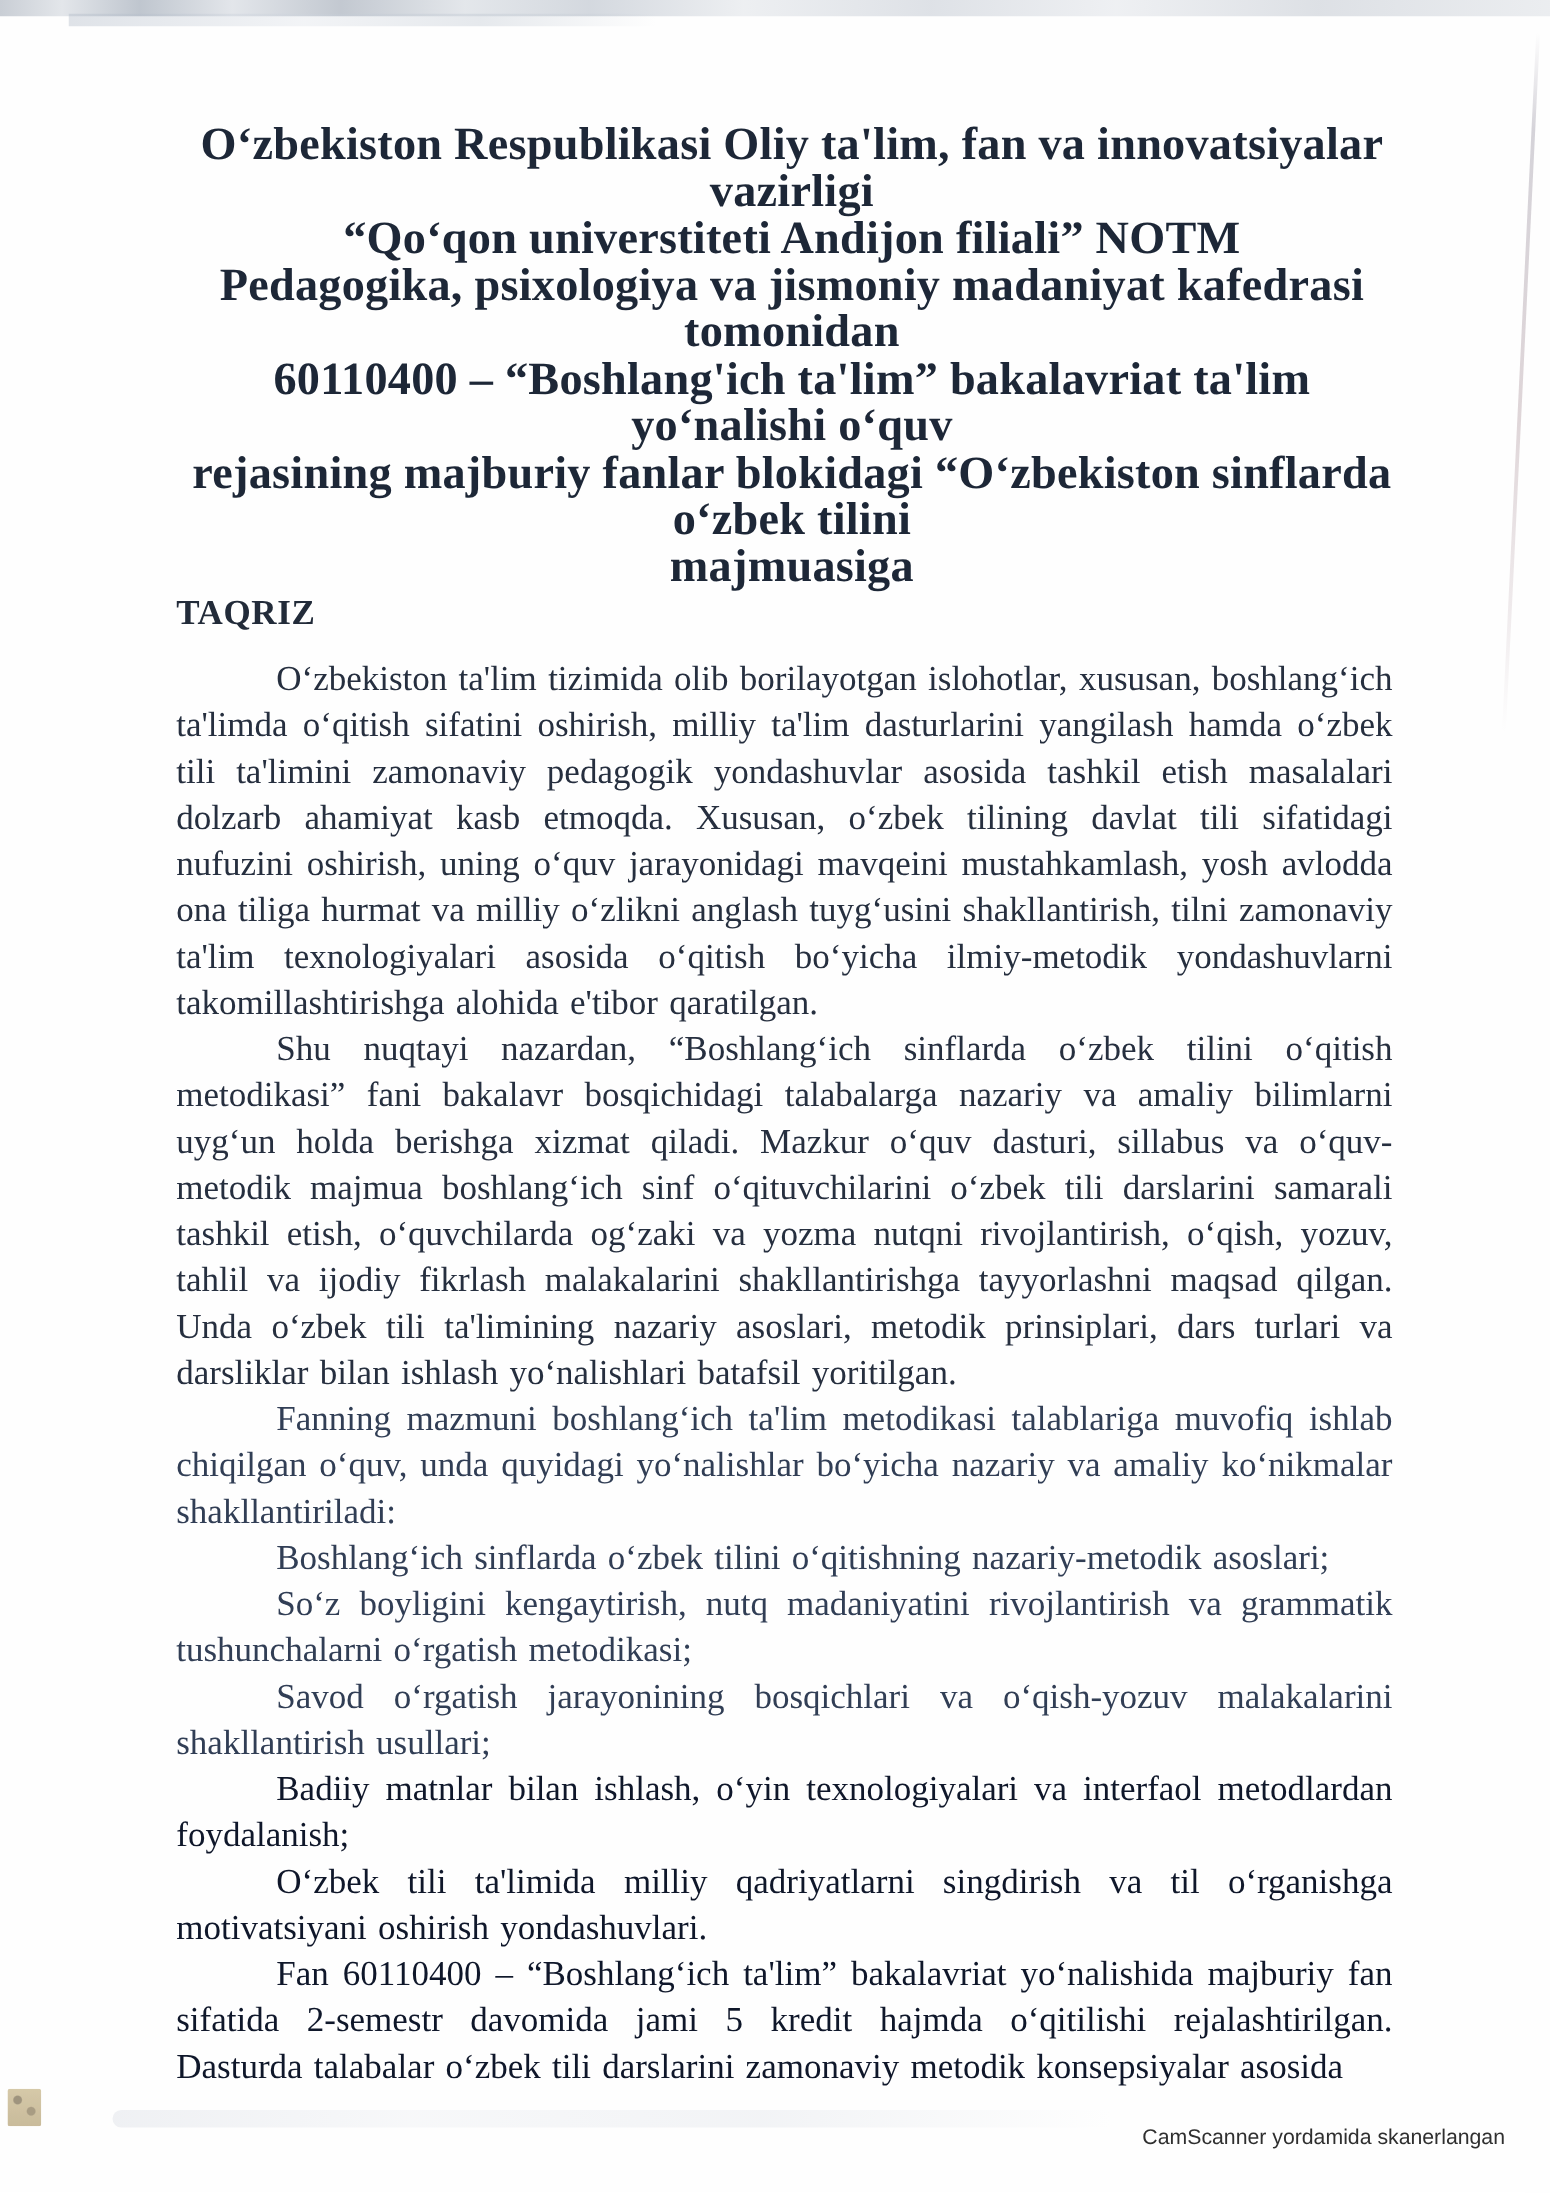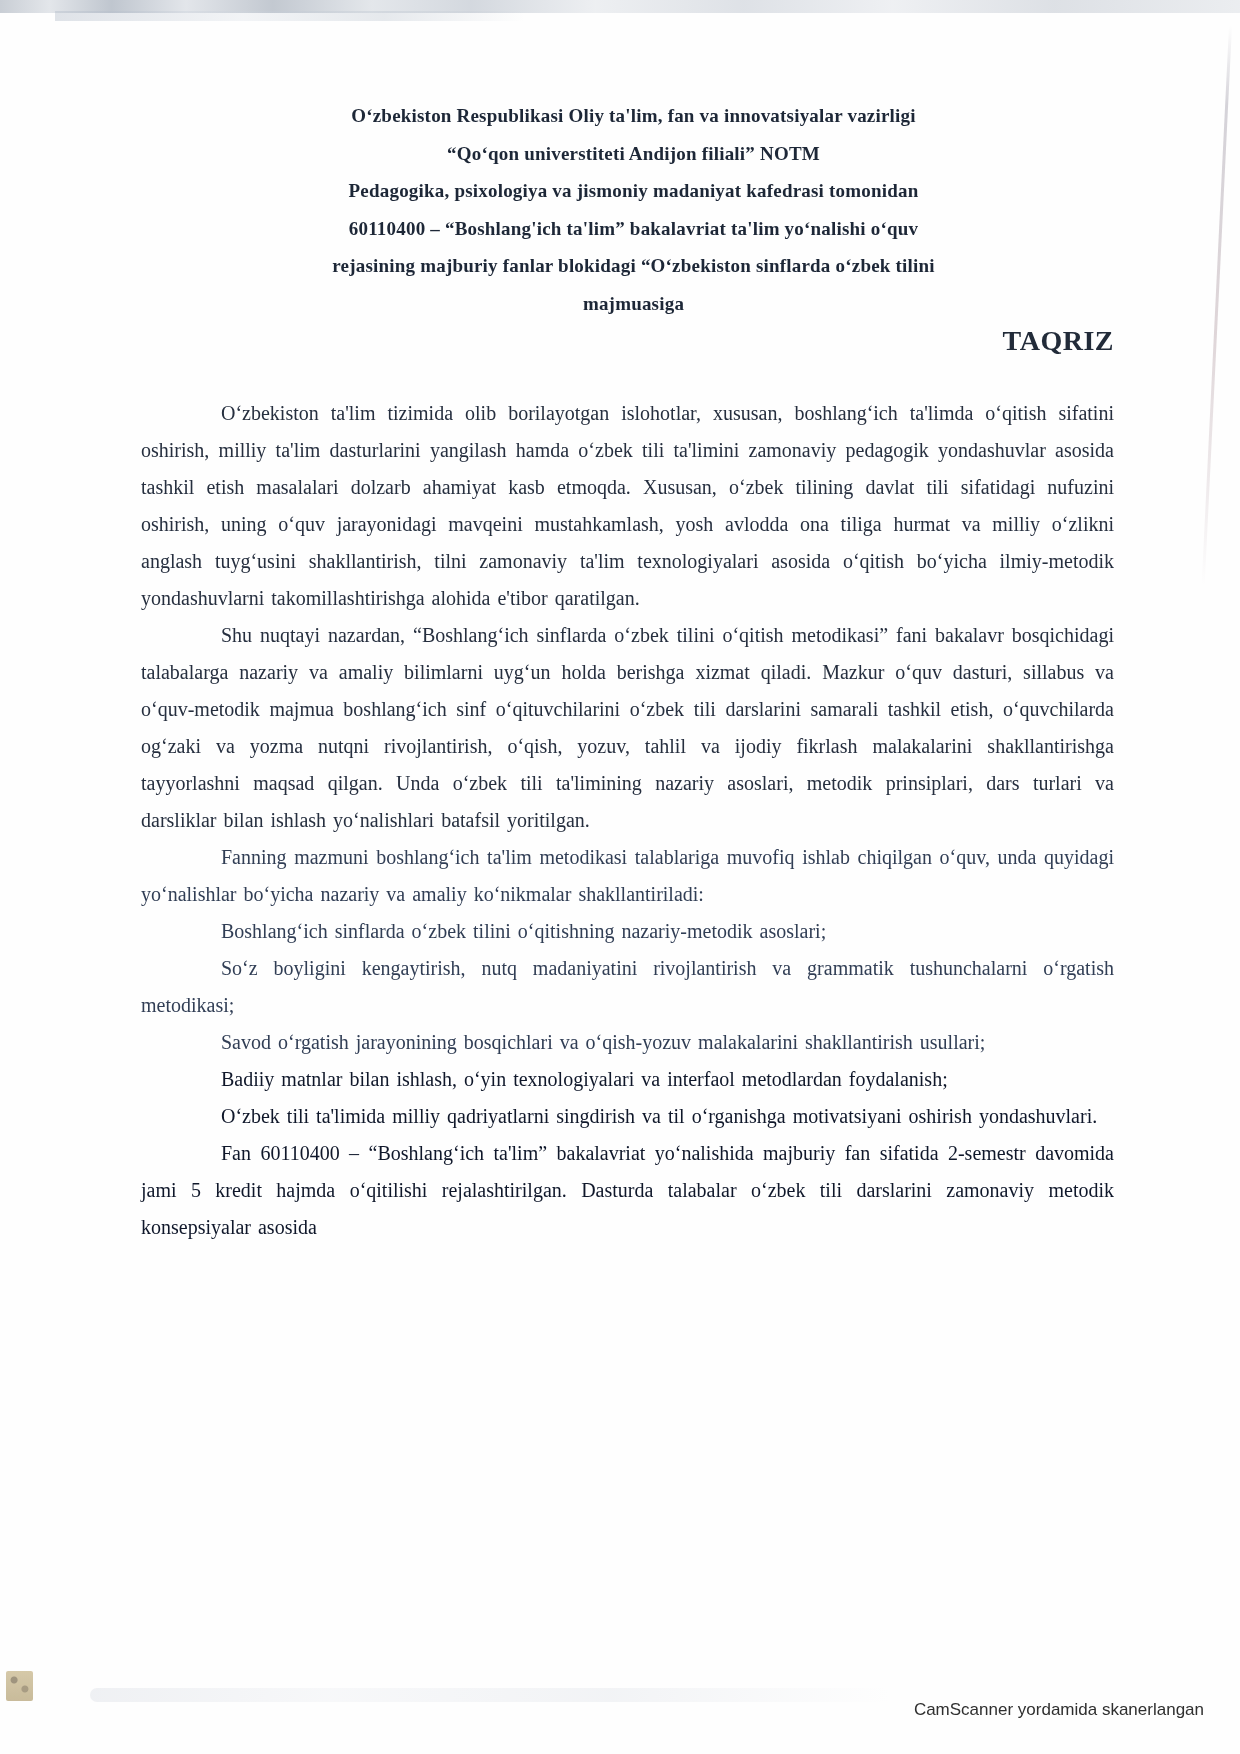--- a/index.html
+++ b/index.html
@@ -50,37 +50,37 @@
     transform-origin: top center;
   }
   .content {
     position: absolute;
     left: 141px; top: 97px;
     width: 973px;
   }
   .header {
     text-align: center;
     font-weight: bold;
-    font-size: 19px;
+    font-size: 37px;
     line-height: 37.5px;
     color: #1d2737;
     letter-spacing: .2px;
     padding-left: 12px;
   }
   .taqriz {
-    text-align: right;
+    text-align: left;
     font-weight: bold;
     font-size: 28px;
     line-height: 37.5px;
     color: #222b39;
     letter-spacing: .5px;
   }
   .bodytext {
-    margin-top: 35px;
-    font-size: 20px;
+    margin-top: 15px;
+    font-size: 28px;
     line-height: 37px;
     word-spacing: 2px;
     font-family: Liberation Serif, serif;
   }
   .bodytext p {
     margin: 0;
     text-align: justify;
     text-indent: 80px;
   }
   .tone-a { color: #262f3f; }

